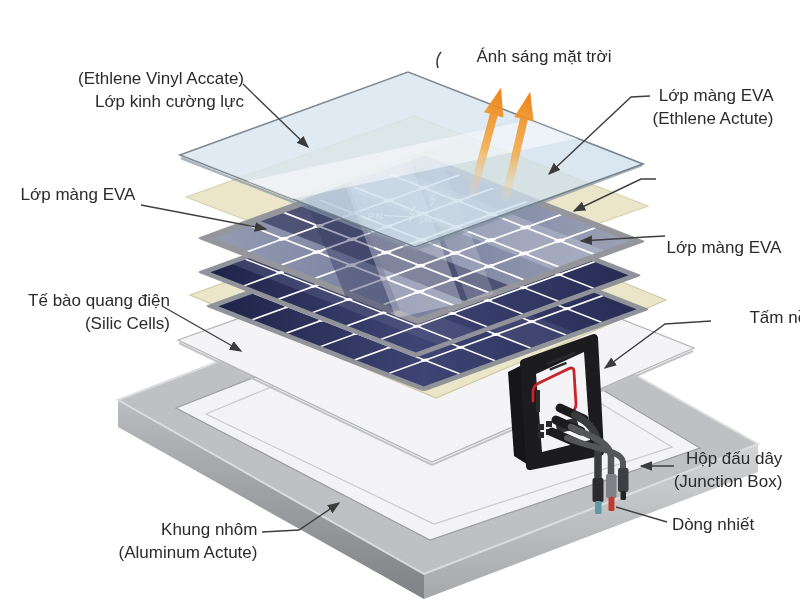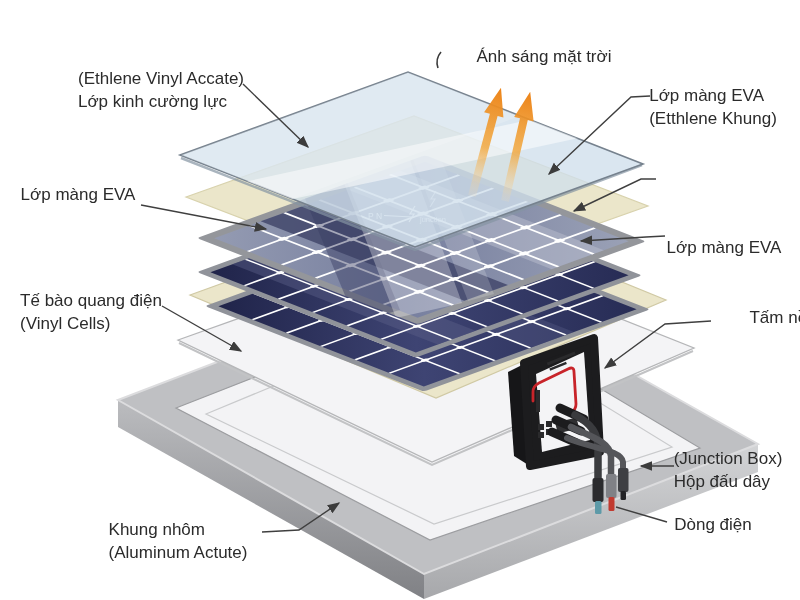--- a/index.html
+++ b/index.html
@@ -1,19 +1,19 @@
 <!DOCTYPE html>
 <html><head>
 <meta charset="utf-8">
 <style>
   html,body{margin:0;padding:0;background:#ffffff;}
   #stage{position:relative;width:800px;height:600px;background:#ffffff;overflow:hidden;
          font-family:"Liberation Sans", sans-serif;}
   #art{position:absolute;left:0;top:0;}
-  .lbl{position:absolute;transform:translate(-50%,-50%);text-align:left;
+  .lbl{position:absolute;transform:translate(-50%,-50%);text-align:right;
        font-size:17px;line-height:23px;color:#2b2b2b;white-space:nowrap;}
 </style>
 </head>
 <body>
 
 <div id="stage">
 
 <svg id="art" width="800" height="600" viewBox="0 0 800 600">
   <defs>
     <marker id="ah" markerWidth="10" markerHeight="8" refX="8" refY="3.5" orient="auto">
@@ -272,39 +272,39 @@
 
   <div class="lbl" style="left:544px;top:56px">
     <div>Ánh sáng mặt trời</div>
   </div>
   <div class="lbl" style="left:161px;top:90px">
     <div>(Ethlene Vinyl Accate)</div>
     <div>Lớp kinh cường lực</div>
   </div>
   <div class="lbl" style="left:713px;top:107px">
     <div>Lớp màng EVA</div>
-    <div>(Etthlene Khung)</div>
+    <div>(Ethlene Actute)</div>
   </div>
   <div class="lbl" style="left:78px;top:194px">
     <div>Lớp màng EVA</div>
   </div>
   <div class="lbl" style="left:724px;top:247px">
     <div>Lớp màng EVA</div>
   </div>
-  <div class="lbl" style="left:91px;top:312px">
+  <div class="lbl" style="left:99px;top:312px">
     <div>Tế bào quang điện</div>
-    <div>(Vinyl Cells)</div>
+    <div>(Silic Cells)</div>
   </div>
   <div class="lbl" style="left:783px;top:317px">
     <div>Tấm nền</div>
   </div>
   <div class="lbl" style="left:728px;top:470px">
+    <div>Hộp đấu dây</div>
     <div>(Junction Box)</div>
-    <div>Hộp đấu dây</div>
   </div>
   <div class="lbl" style="left:713px;top:524px">
-    <div>Dòng điện</div>
-  </div>
-  <div class="lbl" style="left:178px;top:541px">
+    <div>Dòng nhiết</div>
+  </div>
+  <div class="lbl" style="left:188px;top:541px">
     <div>Khung nhôm</div>
     <div>(Aluminum Actute)</div>
   </div>
 </div>
 
 </body></html>

